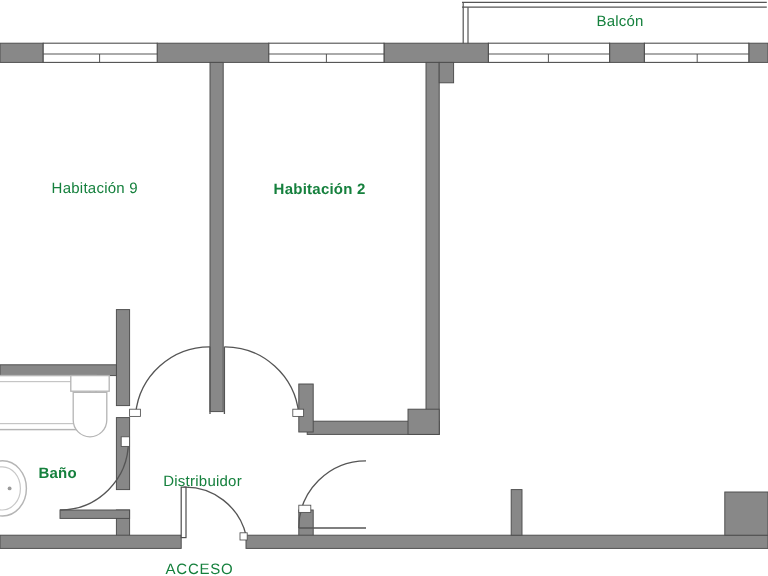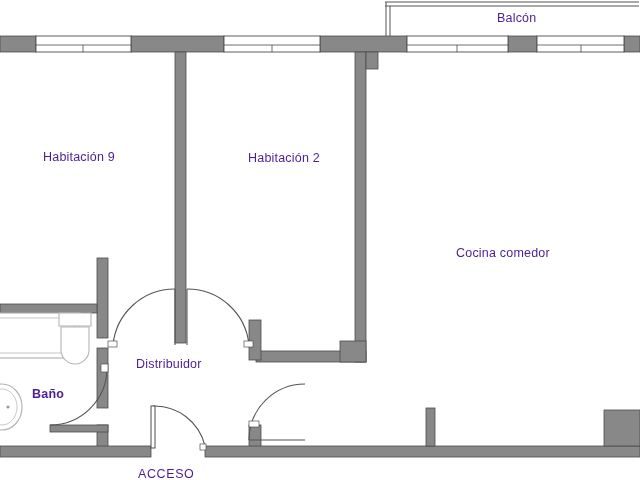--- a/index.html
+++ b/index.html
@@ -18,21 +18,21 @@
     overflow: hidden;
   }
   #plan svg {
     position: absolute;
     top: 0;
     left: 0;
     display: block;
   }
   .room-label {
     position: absolute;
-    color: #4c1d95;
+    color: #15803d;
     font-size: 12.5px;
     letter-spacing: 0.2px;
     white-space: nowrap;
     font-family: "Liberation Sans", sans-serif;
   }
   .room-label.caps {
     letter-spacing: 0.6px;
   }
 </style>
 </head>
@@ -171,23 +171,22 @@
       <ellipse cx="2" cy="407" rx="15" ry="18" fill="#ffffff" stroke="#c8c8c8" stroke-width="1"></ellipse>
       <circle cx="8" cy="407" r="1.6" fill="#9a9a9a"></circle>
     </g>
 
   </svg>
 
   <div class="room-label" style="left:497px; top:11px;">Balcón</div>
 
   <div class="room-label" style="left:43px; top:150px;">Habitación 9</div>
 
-  <div class="room-label" style="left:248px; top:151px;">Habitación 2</div>
+  <div class="room-label" style="left:228px; top:151px;font-weight:bold;">Habitación 2</div>
 
-  <div class="room-label" style="left:456px; top:246px;">Cocina comedor</div>
 
   <div class="room-label" style="left:32px; top:387px;font-weight:bold;">Baño</div>
 
-  <div class="room-label" style="left:136px; top:357px;">Distribuidor</div>
+  <div class="room-label" style="left:136px; top:394px;">Distribuidor</div>
 
   <div class="room-label caps" style="left:138px; top:467px;">ACCESO</div>
 
 </div>
 
 </body></html>

